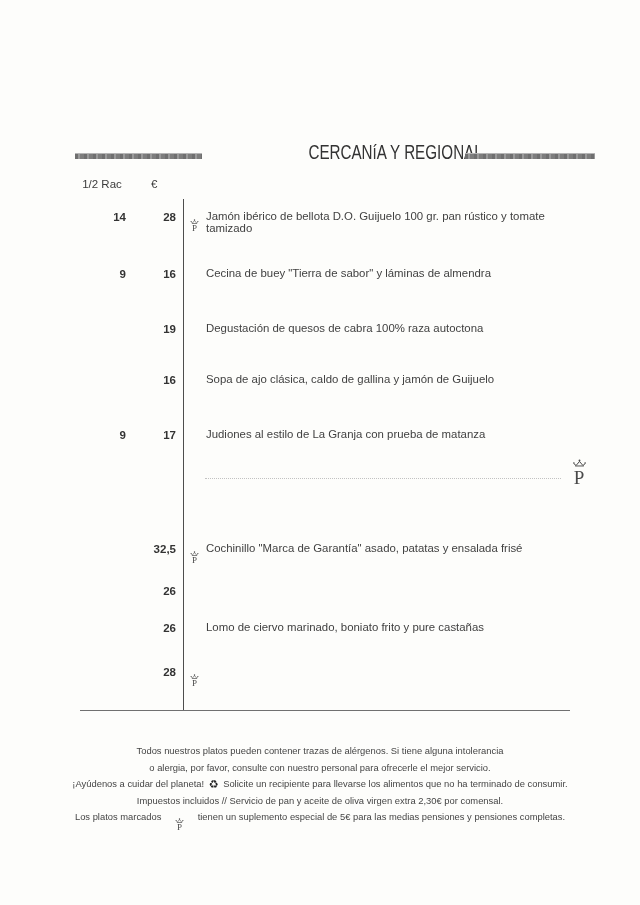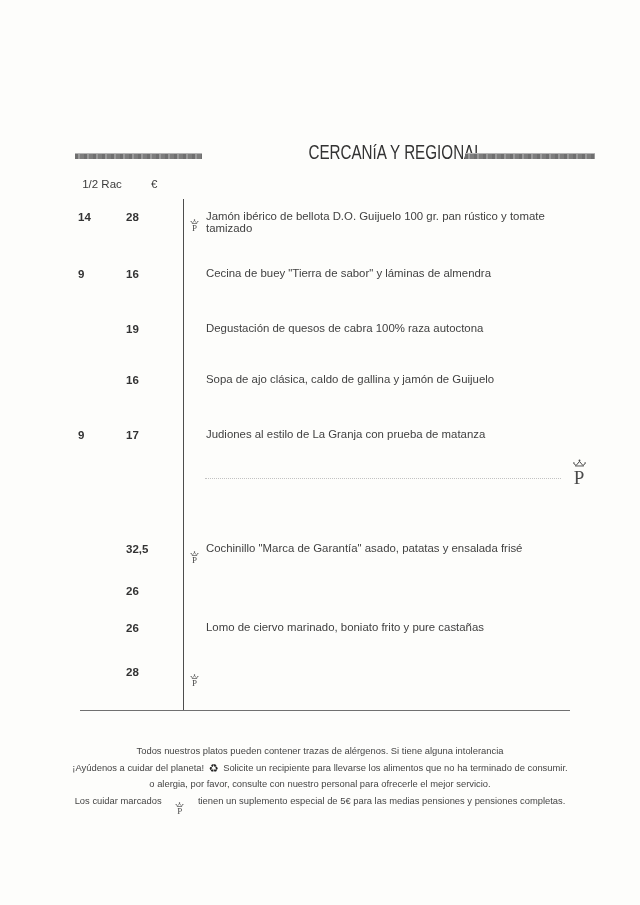--- a/index.html
+++ b/index.html
@@ -39,21 +39,21 @@
   .bottom-rule{position:absolute;left:80px;top:710px;width:490px;height:1px;background:#707070;}
   .mid-divider{position:absolute;left:205px;top:478px;width:356px;height:0;border-top:1px dotted #c2c2c2;}
 
   
   .menu-row{
     position:absolute;left:78px;width:472px;
     display:grid;grid-template-columns:48px 50px 30px 344px;
     align-items:start;
   }
   .price-half,.price-full{
-    text-align:left;font-size:11.5px;font-weight:700;color:#333;
+    text-align:right;font-size:11.5px;font-weight:700;color:#333;
     padding-top:1px;
   }
   .row-marker{padding-left:13px;padding-top:0px;}
   .item-name{font-size:11.4px;line-height:12px;color:#414141;}
 
   
   .pmark{display:inline-flex;flex-direction:column;align-items:center;width:11px;line-height:1;}
   .pmark svg{width:9px;height:5px;display:block;}
   .pmark .pletter{font-family:"Liberation Serif", serif;font-size:9px;color:#4a4a4a;margin-top:0px;}
 
@@ -237,28 +237,29 @@
             <circle class="crown-fill" cx="21" cy="6" r="1.6"></circle>
             <path class="crown-stroke" d="M3 7 L6.5 10 L12 3.5 L17.5 10 L21 7"></path>
             <rect class="crown-fill" x="5" y="10" width="14" height="1.8"></rect>
           </svg>
           <span class="pletter">P</span>
         </span></span>
   </div>
 
   <div class="footer">
     <div class="fline">Todos nuestros platos pueden contener trazas de alérgenos.  Si tiene alguna intolerancia</div>
+    <div class="fline">o alergia, por favor, consulte con nuestro personal para ofrecerle el mejor servicio.</div>
     <div class="fline">
       <span>¡Ayúdenos a cuidar del planeta!</span>
       <span class="recycle">♻</span>
       <span>Solicite un recipiente para llevarse los alimentos que no ha terminado de consumir.</span>
     </div>
-    <div class="fline">o alergia, por favor, consulte con nuestro personal para ofrecerle el mejor servicio.</div>
+    <div class="fline">Impuestos incluidos // Servicio de pan y aceite de oliva virgen extra 2,30€ por comensal.</div>
     <div class="fline">
-      <span>Los cuidar marcados</span>
+      <span>Los platos marcados</span>
       <span class="pmark">
           <svg viewBox="0 0 24 12">
             <circle class="crown-fill" cx="3" cy="6" r="1.6"></circle>
             <circle class="crown-fill" cx="12" cy="2" r="1.8"></circle>
             <circle class="crown-fill" cx="21" cy="6" r="1.6"></circle>
             <path class="crown-stroke" d="M3 7 L6.5 10 L12 3.5 L17.5 10 L21 7"></path>
             <rect class="crown-fill" x="5" y="10" width="14" height="1.8"></rect>
           </svg>
           <span class="pletter">P</span>
         </span>

